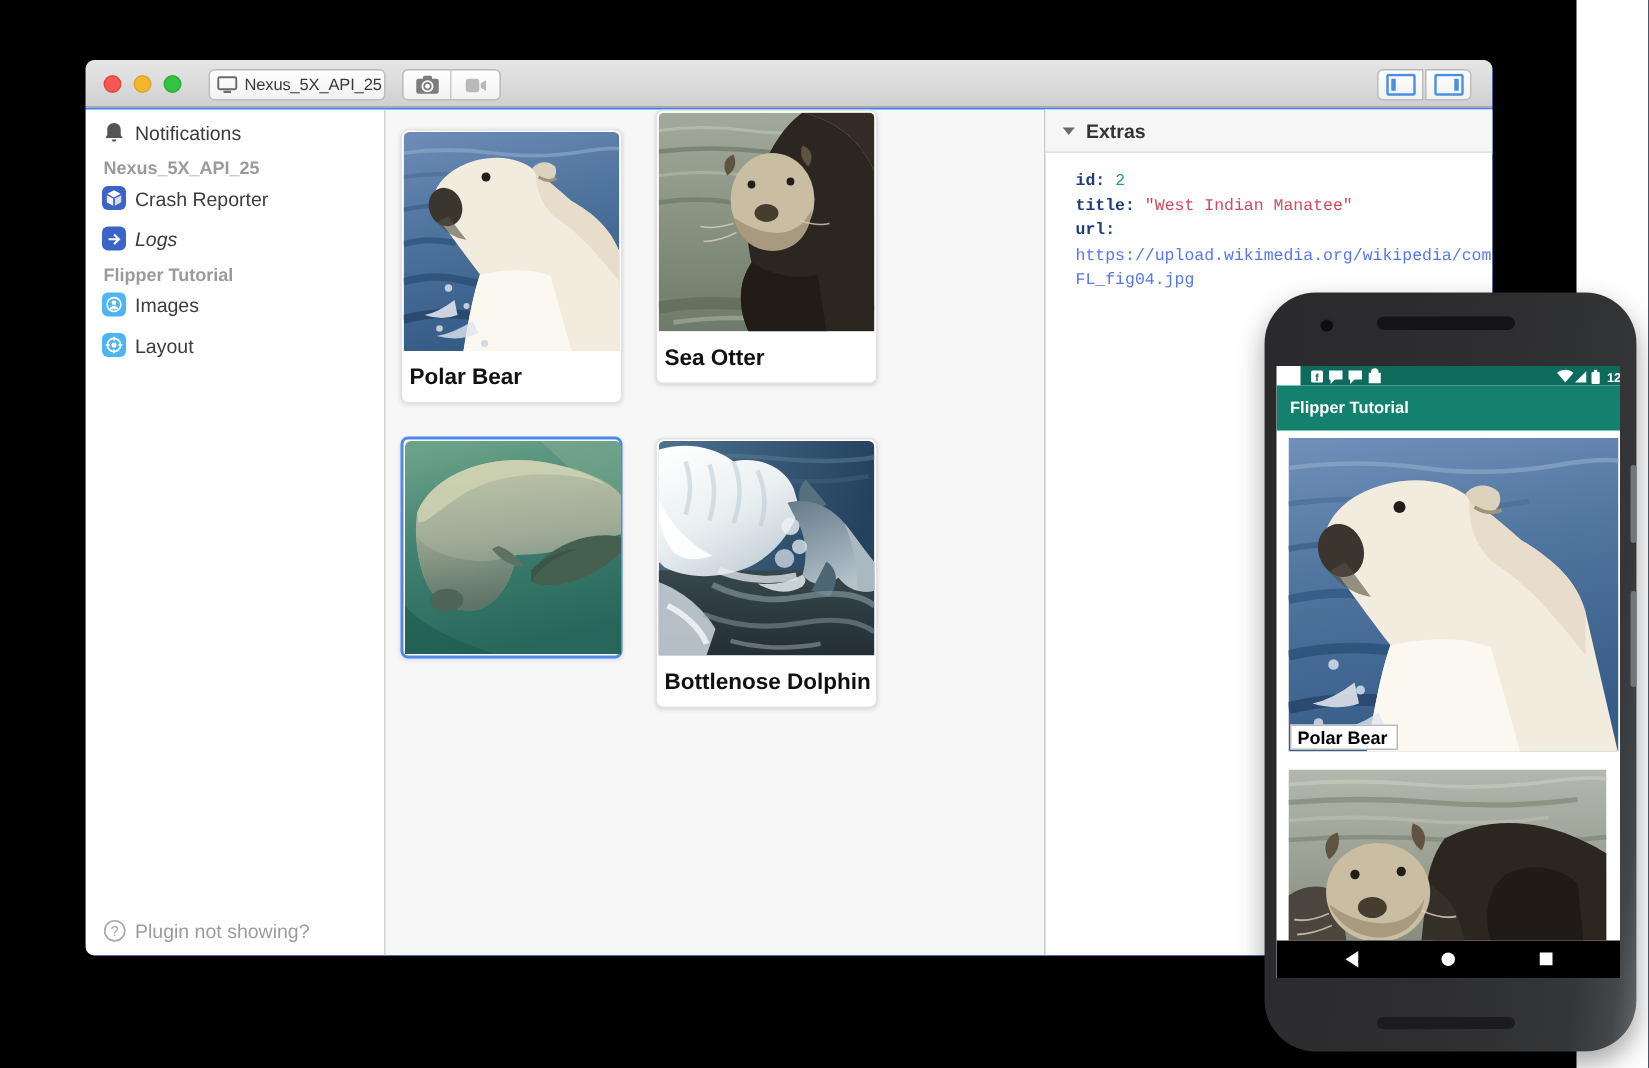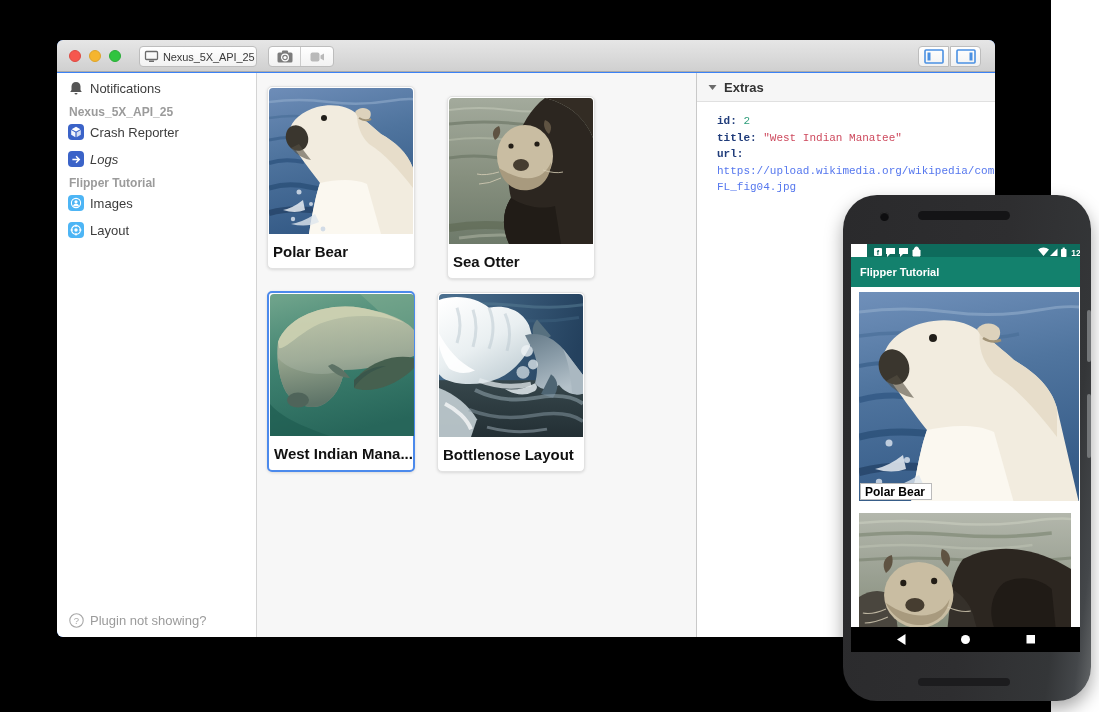--- a/index.html
+++ b/index.html
@@ -188,21 +188,21 @@
         <path d="M90 30 Q96 34 102 31" stroke="#a19377" stroke-width="2" fill="none"></path>
         <path d="M34 112 Q24 120 14 122 Q26 126 36 122 Z" fill="#e8ecf2" opacity="0.85"></path>
         <path d="M46 126 Q34 134 22 136 Q38 140 50 134 Z" fill="#dfe6ee" opacity="0.8"></path>
         <circle cx="30" cy="104" r="2.5" fill="#cdd8e6" opacity="0.9"></circle>
         <circle cx="42" cy="116" r="2" fill="#cdd8e6" opacity="0.9"></circle>
         <circle cx="24" cy="131" r="2.2" fill="#cdd8e6" opacity="0.9"></circle>
         <circle cx="54" cy="141" r="2.4" fill="#cdd8e6" opacity="0.9"></circle>
       </svg></div>
       <div class="cap">Polar Bear</div>
     </div>
-    <div class="card" style="left:180px; top:23px;margin-left:10px;">
+    <div class="card" style="left:180px; top:0;">
       <div class="img" id="img-otter"><svg width="144" height="146" viewBox="0 0 144 146">
         <defs>
               <linearGradient id="gw2" x1="0" y1="0" x2="0" y2="1">
           <stop offset="0" stop-color="#a3aa9c"></stop>
                 <stop offset="0.55" stop-color="#868f7e"></stop>
                 <stop offset="1" stop-color="#6e7a6a"></stop>
               </linearGradient>
             </defs>
         <rect width="144" height="146" fill="url(#gw2)"></rect>
         <path d="M0 12 Q30 8 60 12 T120 10 T150 13" stroke="#bcc2b2" fill="none" stroke-width="2" opacity="0.7"></path>
@@ -247,21 +247,20 @@
         <path d="M90 0 L144 0 L144 50 C128 36 108 16 90 0 Z" fill="#85af94" opacity="0.5"></path>
         <path d="M0 110 L0 142 L60 142 C36 134 12 124 0 110 Z" fill="#1d5a4e" opacity="0.6"></path>
         <path d="M8 48 C18 22 56 8 92 14 C116 18 136 26 144 36 L144 62 C122 70 96 76 74 76 C72 92 64 106 50 112 C36 116 20 108 14 94 C8 80 6 62 8 48 Z" fill="url(#gm)"></path>
         <path d="M8 48 C18 22 56 8 92 14 C108 17 124 22 134 29 C106 18 62 20 38 36 C24 45 13 56 9 54 Z" fill="#ccd1b2" opacity="0.85"></path>
         <path d="M74 76 C72 92 64 106 50 112 C36 116 20 108 14 94 C10 85 8 74 8 64 C16 74 34 80 52 80 C60 80 68 78 74 76 Z" fill="url(#gmh)"></path>
         <ellipse cx="28" cy="106" rx="11" ry="7.5" fill="#4f645a"></ellipse>
         <path d="M144 64 C126 60 106 66 90 80 L84 94 C100 100 124 92 140 78 L144 74 Z" fill="#46604f"></path>
         <path d="M84 94 C90 84 102 76 116 72 C104 72 92 78 84 86 Z" fill="#3a564b"></path>
         <path d="M58 72 C64 80 72 84 80 84 C74 76 68 72 62 70 Z" fill="#5d7265"></path>
       </svg></div>
-      <div class="cap">West Indian Mana...</div>
     </div>
     <div class="card" style="left:180px; top:219px;">
       <div class="img" id="img-dolphin" style="height:143px;"><svg width="144" height="143" viewBox="0 0 144 146" preserveAspectRatio="none">
         <defs>
           <linearGradient id="gw4" x1="0" y1="0" x2="1" y2="0.25">
             <stop offset="0" stop-color="#4c7191"></stop>
                 <stop offset="1" stop-color="#24415e"></stop>
               </linearGradient>
           <linearGradient id="gw5" x1="0" y1="0" x2="0" y2="1">
             <stop offset="0" stop-color="#37474c"></stop>
@@ -293,21 +292,21 @@
         <circle cx="88" cy="58" r="6" fill="#eef3f5" opacity="0.8"></circle>
         <circle cx="94" cy="72" r="5" fill="#e6edf0" opacity="0.75"></circle>
         <circle cx="84" cy="80" r="6.5" fill="#dfe8ec" opacity="0.7"></circle>
         <path d="M0 96 C16 102 30 114 38 128 L32 146 L0 146 Z" fill="#cdd8dd" opacity="0.85"></path>
         <path d="M6 112 C18 118 28 128 32 138" stroke="#ffffff" stroke-width="4" fill="none" opacity="0.7"></path>
         <path d="M36 98 Q64 112 96 106 T144 112" stroke="#93a5ae" stroke-width="4" fill="none" opacity="0.55"></path>
         <path d="M30 118 Q60 130 94 124 T144 130" stroke="#8a9ca6" stroke-width="3.5" fill="none" opacity="0.5"></path>
         <path d="M48 136 Q76 144 108 138" stroke="#9fb0b9" stroke-width="3" fill="none" opacity="0.5"></path>
         <path d="M40 88 Q66 98 92 92" stroke="#e4ebee" stroke-width="5" fill="none" opacity="0.75"></path>
       </svg></div>
-      <div class="cap">Bottlenose Layout</div>
+      <div class="cap">Bottlenose Dolphin</div>
     </div>
   </div>
 
   <div id="rpanel" class="abs">
     <div id="rhead" class="abs">
         <svg width="9" height="7" viewBox="0 0 9 7" style="margin-left:11px;">
           <path d="M0.5 1 L8.5 1 L4.5 6 Z" fill="#6b6b6b"></path>
         </svg>
       <span style="font-size:13px; font-weight:bold; color:#333; margin-left:7px;">Extras</span>
       </div>

